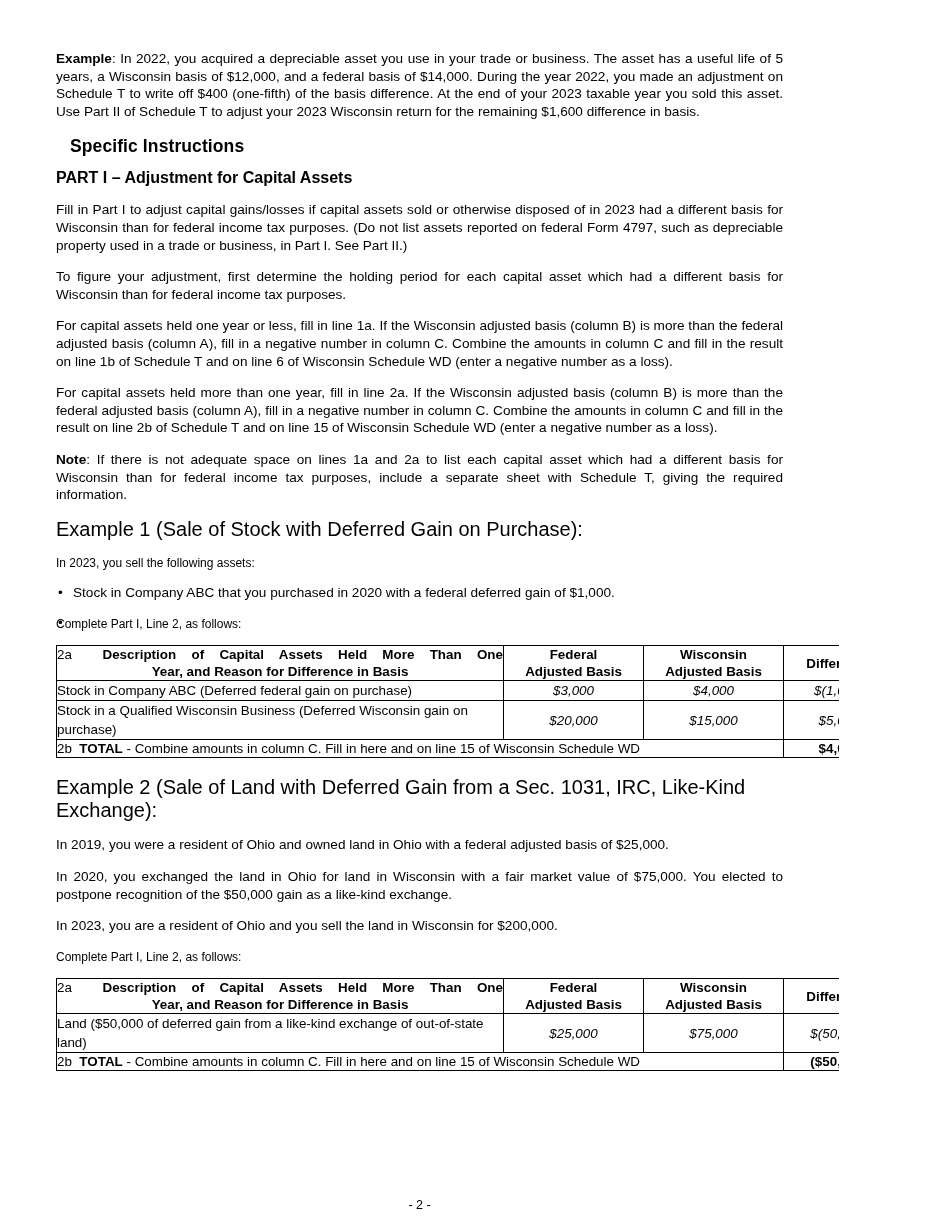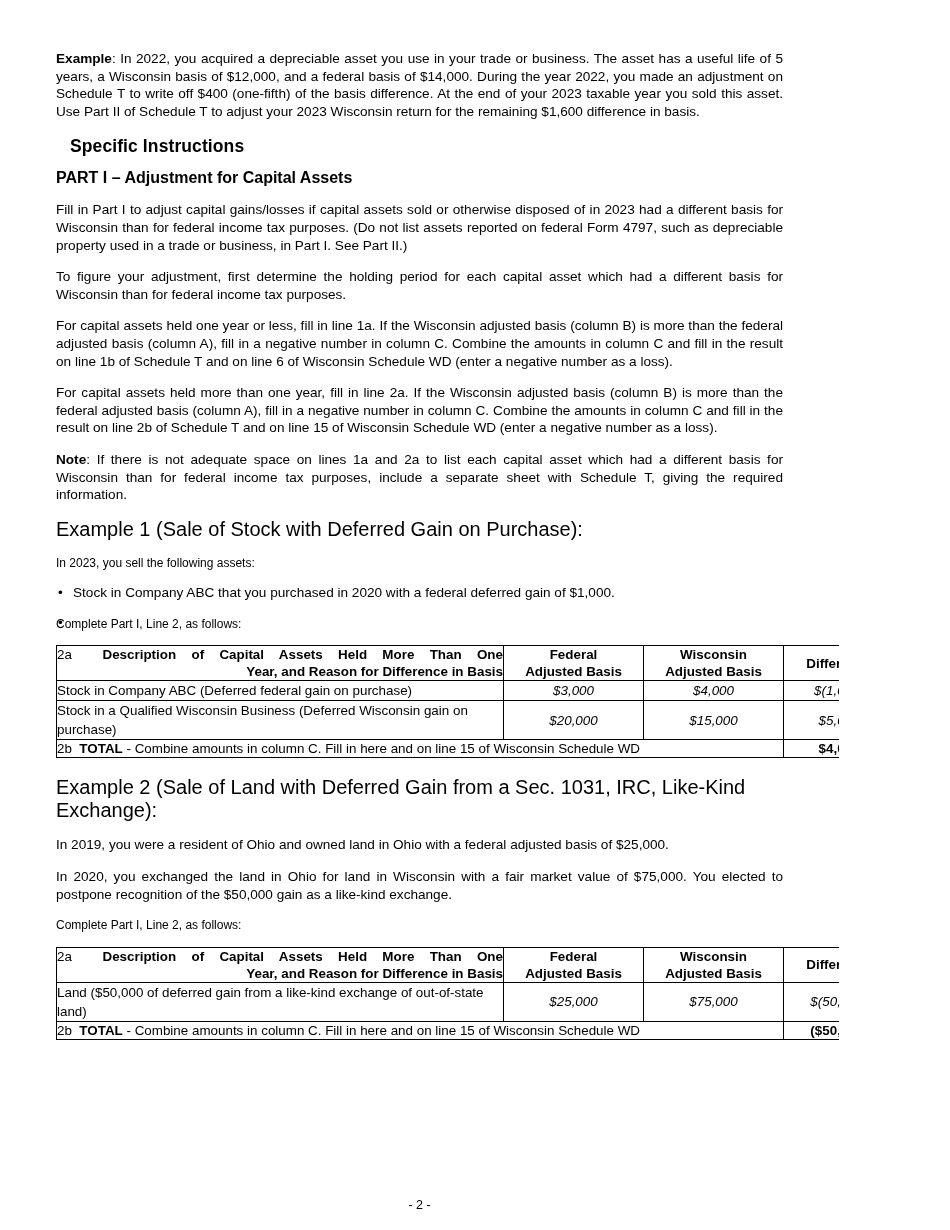--- a/index.html
+++ b/index.html
@@ -88,21 +88,21 @@
     font-weight: bold;
     line-height: 17px;
     padding: 7px 9px 7px 9px;
   }
   .hdr-desc .line1 {
     text-align: justify;
     text-align-last: justify;
     display: block;
   }
   .hdr-desc .line2 {
-    text-align: right;
+    text-align: center;
     display: block;
   }
   .hdr-desc .num {
     font-weight: normal;
   }
   .hdr-ctr {
     font-size: 13.4px;
     font-weight: bold;
     line-height: 17px;
     text-align: center;
@@ -216,20 +216,21 @@
       </tr>
     </tbody>
   </table>
 
   <div class="gap-sm"></div>
 
   <h3 class="example-title">Example 2 (Sale of Land with Deferred Gain from a Sec. 1031, IRC, Like-Kind Exchange):</h3>
 
   <p class="para">In 2019, you were a resident of Ohio and owned land in Ohio with a federal adjusted basis of $25,000.</p>
   <p class="para">In 2020, you exchanged the land in Ohio for land in Wisconsin with a fair market value of $75,000. You elected to postpone recognition of the $50,000 gain as a like-kind exchange.</p>
+  <p class="para">In 2023, you are a resident of Ohio and you sell the land in Wisconsin for $200,000.</p>
 
   <p class="lead-in">Complete Part I, Line 2, as follows:</p>
 
   <table class="basis-table">
     <colgroup>
       <col class="col-desc">
         <col class="col-fed">
         <col class="col-wis">
         <col class="col-diff">
     </colgroup>

